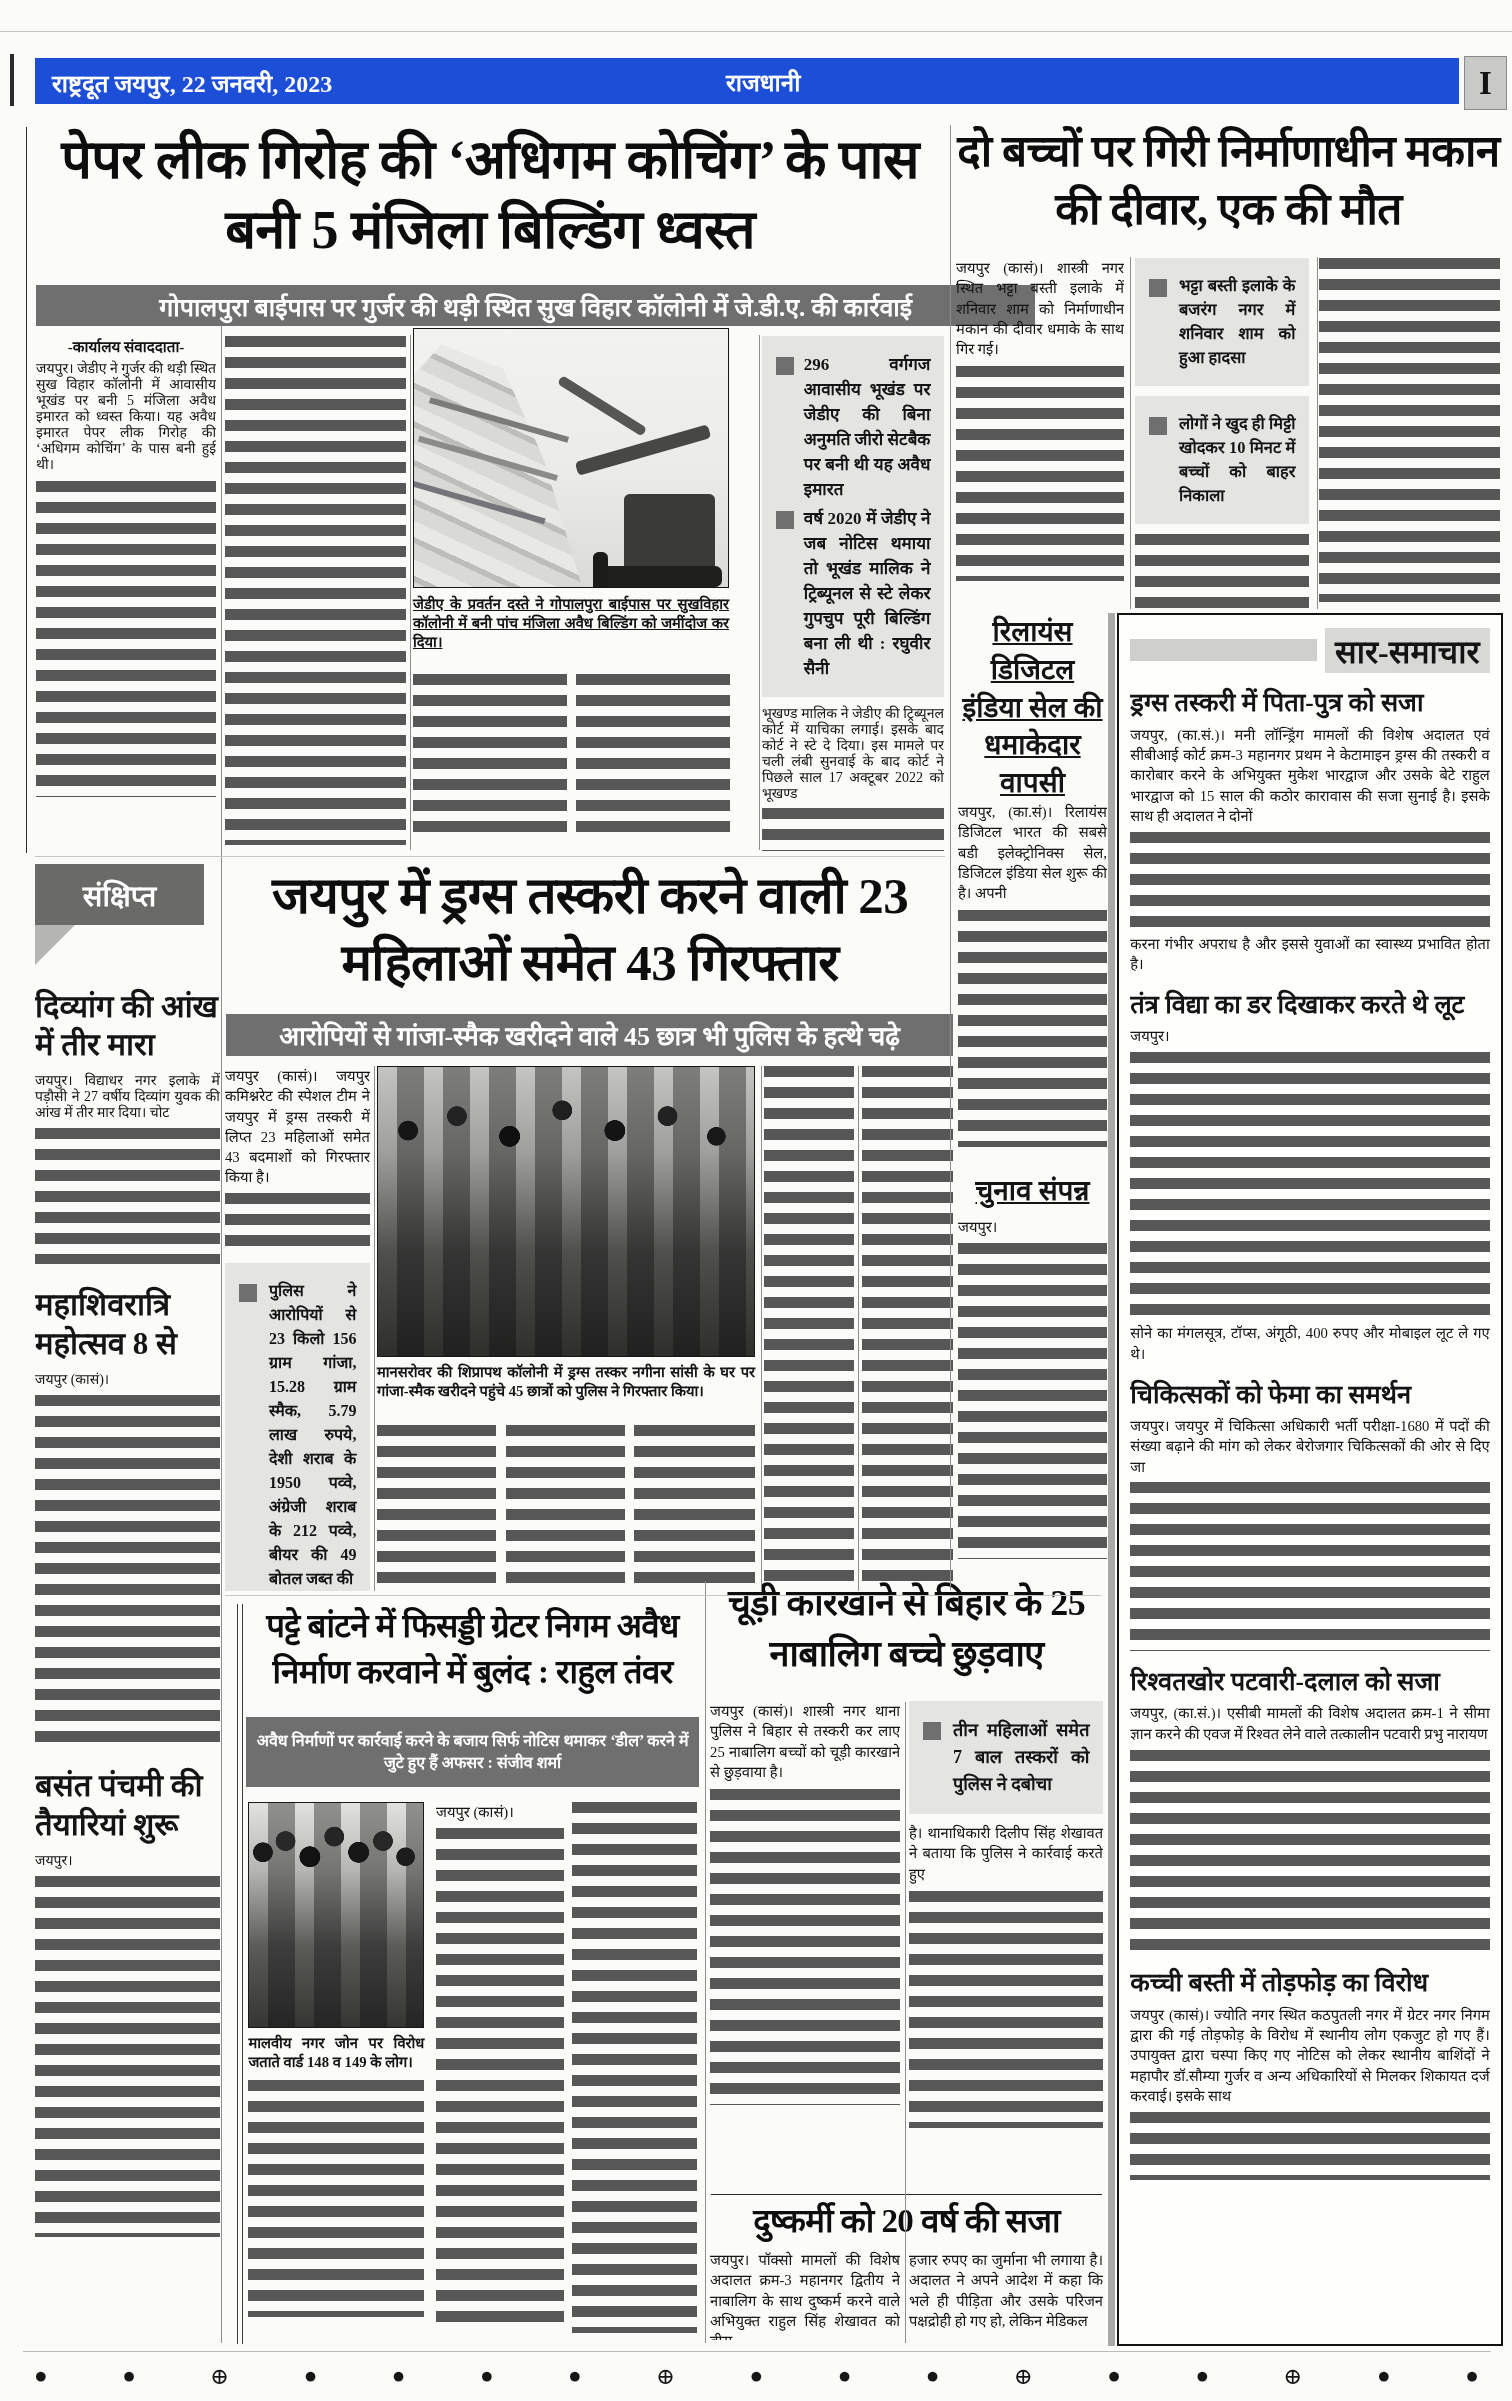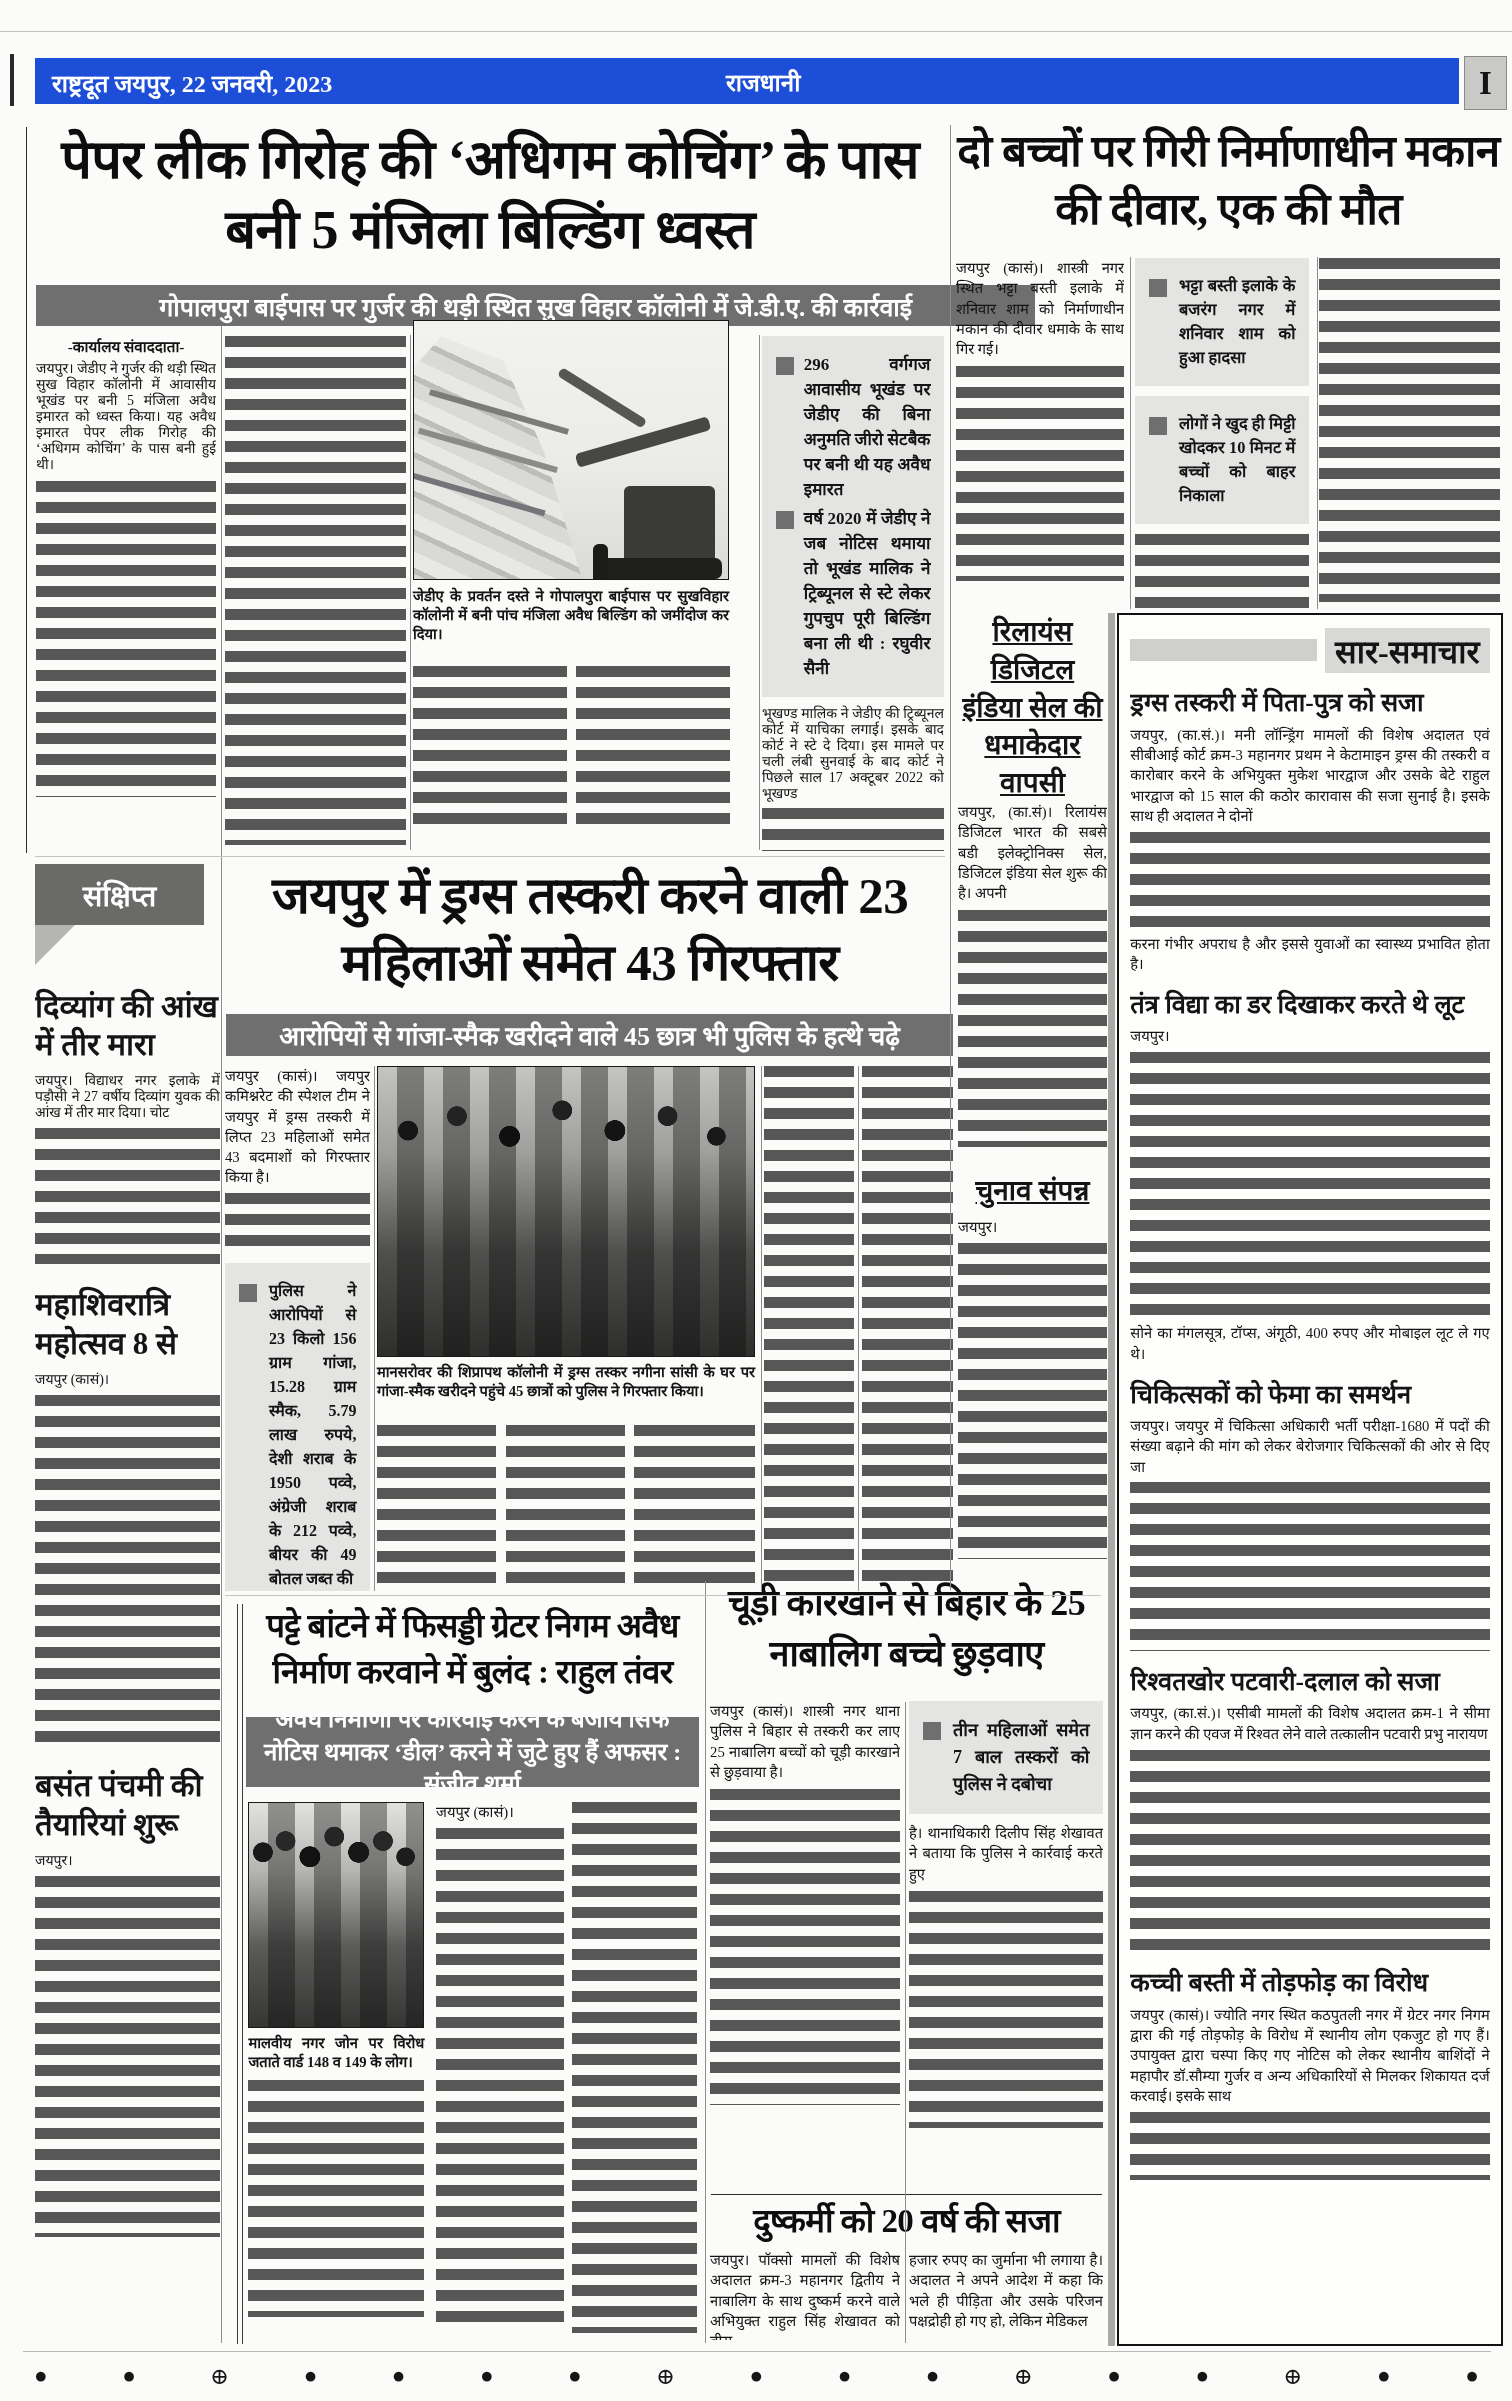--- a/index.html
+++ b/index.html
@@ -58,21 +58,21 @@
     <div class="abs" style="left:1.1px;top:216px;width:180px;height:515px;overflow:hidden;">
       <div class="byline">-कार्यालय संवाददाता-</div>
       <div class="bodytext" style="margin-top:4.5px;">जयपुर। जेडीए ने गुर्जर की थड़ी स्थित सुख विहार कॉलोनी में आवासीय भूखंड पर बनी 5 मंजिला अवैध इमारत को ध्वस्त किया। यह अवैध इमारत पेपर लीक गिरोह की ‘अधिगम कोचिंग’ के पास बनी हुई थी।</div>
       <div class="greek" style="height:316px;margin-top:8px;"></div>
     </div>
 
     <div class="abs" style="left:190px;top:216px;width:181px;height:515px;overflow:hidden;">
       <div class="greek" style="height:509px;"></div>
     </div>
 
-    <div class="abs" style="left:378px;top:200px;width:316px;height:515px;">
+    <div class="abs" style="left:378px;top:208px;width:316px;height:515px;text-decoration:underline;">
       <div class="photo ph-demo" style="width:316px;height:260px;">
         <div class="abs" style="left:-4%;top:6%;width:58%;height:96%;background:repeating-linear-gradient(25deg,#d9d9d6 0 14.7px,#bdbdb9 14.7px 20.3px,#e8e8e5 20.3px 35px);clip-path:polygon(0 100%,0 18%,22% 0,56% 10%,78% 46%,100% 100%);"></div>
         <div class="abs" style="left:4%;top:34%;width:46%;height:5.6px;background:#7b7b78;transform:rotate(16deg);box-shadow:0 40px 0 #8b8b88,0 85px 0 #74747a;"></div>
         <div class="abs" style="right:24%;top:28%;width:32%;height:10.2px;background:#565654;transform:rotate(32deg);border-radius:4.5px;"></div>
         <div class="abs" style="right:5%;top:44%;width:44%;height:13.6px;background:#474745;transform:rotate(-16deg);border-radius:4.5px;"></div>
         <div class="abs" style="right:4%;bottom:6%;width:29%;height:30%;background:#3a3a38;border-radius:5.6px 5.6px 2.3px 2.3px;"></div>
         <div class="abs" style="right:2%;bottom:0;width:38%;height:8%;background:#1f1f1e;border-radius:6.8px;"></div>
         <div class="abs" style="left:57%;bottom:0;width:14.7px;height:35px;background:#1b1b1a;border-radius:5.6px 5.6px 0 0;"></div>
       </div>
       <div class="caption" style="margin-top:6.8px;width:316px;">जेडीए के प्रवर्तन दस्ते ने गोपालपुरा बाईपास पर सुखविहार कॉलोनी में बनी पांच मंजिला अवैध बिल्डिंग को जमींदोज कर दिया।</div>
@@ -209,21 +209,21 @@
     <div class="abs" style="left:539px;top:203px;width:90px;height:525px;overflow:hidden;">
       <div class="greek" style="height:519px;"></div>
     </div>
     <div class="abs" style="left:637px;top:203px;width:91px;height:525px;overflow:hidden;">
       <div class="greek" style="height:519px;"></div>
     </div>
   </div>
 
   <div class="abs" style="left:245px;top:1601px;width:455px;height:743px;">
     <div class="headline" style="position:absolute;left:0;top:2.3px;width:455px;height:107px;font-size:33px;line-height:1.4;">पट्टे बांटने में फिसड्डी ग्रेटर निगम अवैध निर्माण करवाने में बुलंद : राहुल तंवर</div>
-    <div class="subbar" style="position:absolute;left:1.1px;top:116px;width:453px;height:70px;font-size:24px;line-height:1.35;padding:0 8px;box-sizing:border-box;">अवैध निर्माणों पर कार्रवाई करने के बजाय सिर्फ नोटिस थमाकर ‘डील’ करने में जुटे हुए हैं अफसर : संजीव शर्मा</div>
+    <div class="subbar" style="position:absolute;left:1.1px;top:116px;width:453px;height:70px;font-size:16px;line-height:1.35;padding:0 8px;box-sizing:border-box;">अवैध निर्माणों पर कार्रवाई करने के बजाय सिर्फ नोटिस थमाकर ‘डील’ करने में जुटे हुए हैं अफसर : संजीव शर्मा</div>
 
     <div class="abs" style="left:3.4px;top:201px;width:176px;height:536px;">
       <div class="photo ph-crowd" style="width:176px;height:226px;background-blend-mode:normal;filter:brightness(1.15);"></div>
       <div class="caption" style="margin-top:5.6px;">मालवीय नगर जोन पर विरोध जताते वार्ड 148 व 149 के लोग।</div>
       <div class="greek" style="height:237px;margin-top:8px;"></div>
     </div>
     <div class="abs" style="left:191px;top:201px;width:128px;height:536px;overflow:hidden;">
       <div class="bodytext small">जयपुर (कासं)।</div>
       <div class="greek" style="height:497px;margin-top:5.6px;"></div>
     </div>

